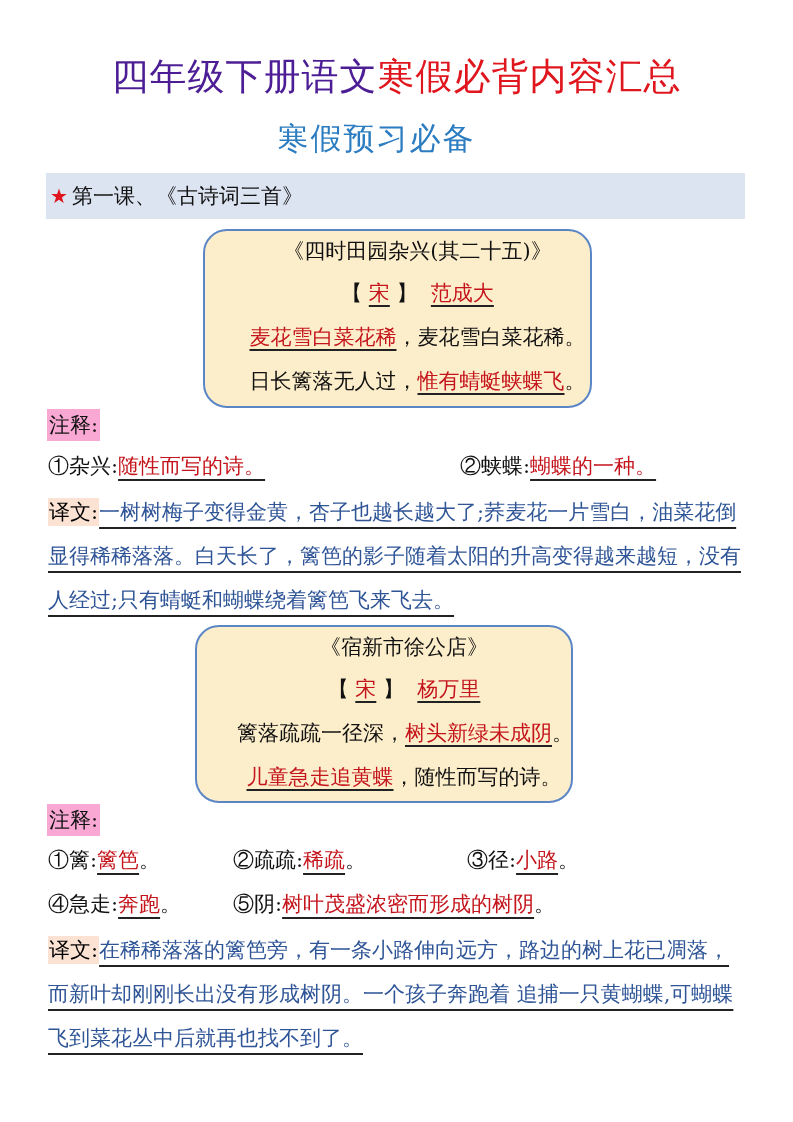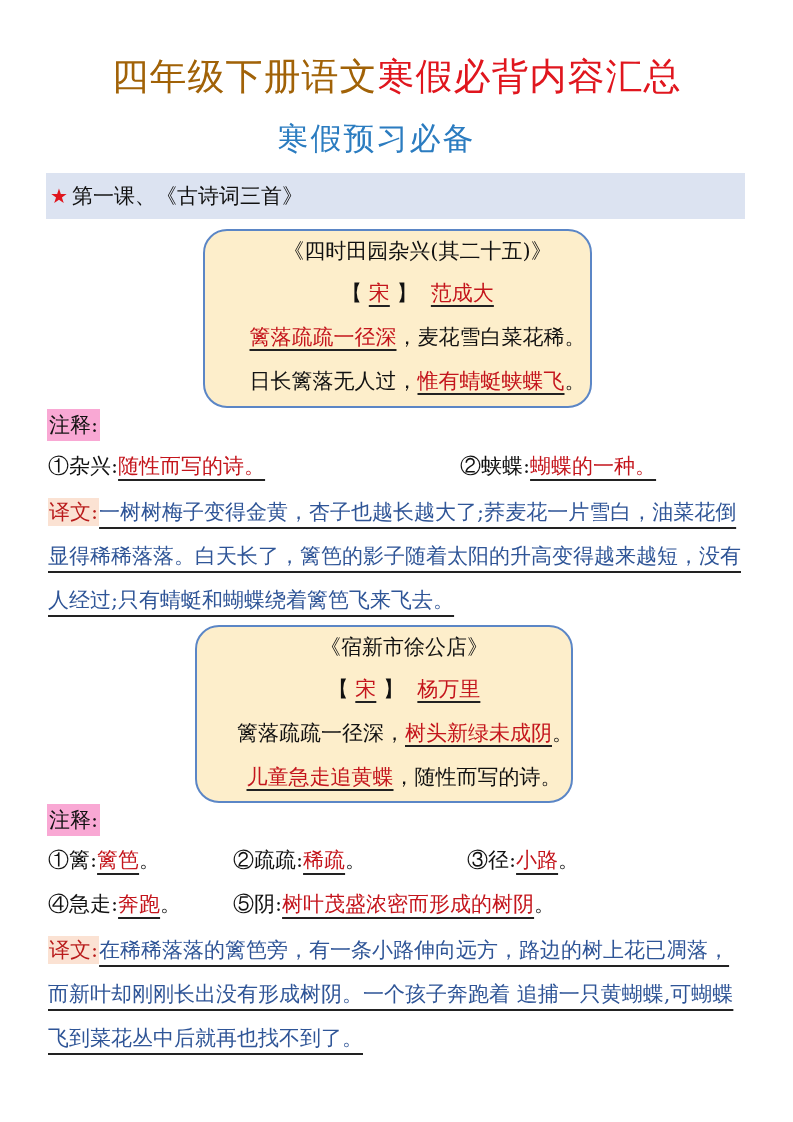--- a/index.html
+++ b/index.html
@@ -5,21 +5,21 @@
   html, body { margin: 0; padding: 0; background: #ffffff; }
   body {
     width: 793px; height: 1122px; position: relative; overflow: hidden;
     font-family: "DejaVu Serif", "Liberation Serif", serif;
     color: #111;
   }
   .title {
     position: absolute; top: 52px; left: 0; width: 793px; text-align: center;
     font-size: 37px; letter-spacing: 1px; white-space: nowrap;
   }
-  .title .black { color: #a16207; }
+  .title .black { color: #4c1d95; }
   .title .red { color: #e0161e; }
   .subtitle {
     position: absolute; top: 118px; left: 0; width: 753px; text-align: center;
     font-size: 31px; color: #2b7cc0; letter-spacing: 2px;
   }
   .section-bar {
     position: absolute; top: 173px; left: 46px; width: 699px; height: 46px;
     background: #dce3f1; display: flex; align-items: center;
     font-size: 21px; color: #111;
   }
@@ -29,21 +29,21 @@
     border-radius: 24px; text-align: center; box-sizing: border-box;
   }
   .poem-box .line { font-size: 21px; height: 44px; line-height: 44px; white-space: nowrap; padding-left: 40px; }
   .poem-box .line.title-line { height: 40px; line-height: 40px; }
   .red-u { color: #c4151c; text-decoration: underline; text-decoration-color: #222; text-underline-offset: 5px; }
   .box1 { top: 229px; left: 203px; width: 389px; height: 179px; padding-top: 0px; }
   .box2 { top: 625px; left: 195px; width: 378px; height: 178px; }
   .label-green {
     position: absolute; background: #f9a8d4; font-size: 21px; padding: 2px 2px; color: #111;
   }
-  .label-peach { background: #fbe2d3; font-size: 21px; padding: 2px 1px; color: #b91c1c; }
+  .label-peach { background: #fbe2d3; font-size: 21px; padding: 2px 1px; color: #000000; }
   .note-row { position: absolute; font-size: 21px; white-space: nowrap; }
   .note-row .red-u { text-underline-offset: 6px; }
   .trans {
     position: absolute; left: 48px; width: 698px; font-size: 21px; line-height: 44px;
   }
   .trans .blue-u {
     color: #2f5597; text-decoration: underline; text-decoration-color: #222; text-underline-offset: 8px;
   }
 </style>
 </head>
@@ -61,21 +61,21 @@
 
 <div class="poem-box box1">
   <div class="line title-line">《四时田园杂兴(其二十五)》</div>
   <div class="line">
     <span>【</span>
     <span class="red-u">宋</span>
     <span>】</span>&nbsp;
     <span class="red-u">范成大</span>
   </div>
   <div class="line">
-    <span class="red-u">篱落疏疏一径深</span><span>，</span><span>麦花雪白菜花稀。</span>
+    <span class="red-u">麦花雪白菜花稀</span><span>，</span><span>麦花雪白菜花稀。</span>
   </div>
   <div class="line">
     <span>日长篱落无人过，</span><span class="red-u">惟有蜻蜓蛱蝶飞</span><span>。</span>
   </div>
 </div>
 
 <div class="label-green" style="top:409px;left:47px;">注释:</div>
 
 <div class="note-row" style="top:452px;left:48px;">
   <span>①杂兴:</span><span class="red-u">随性而写的诗。</span>

